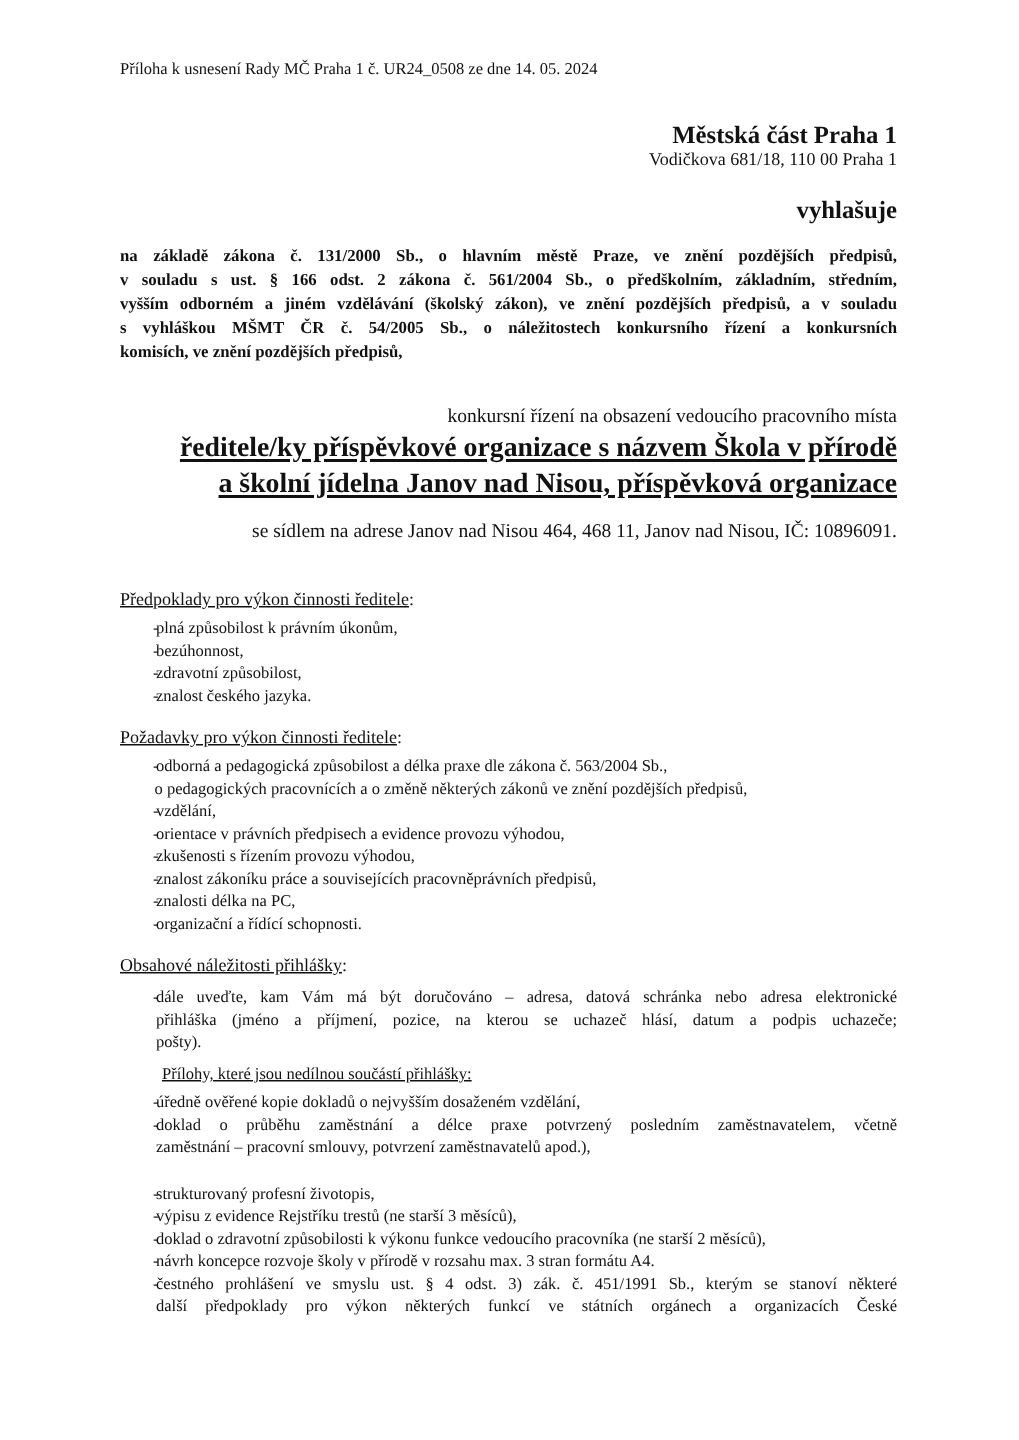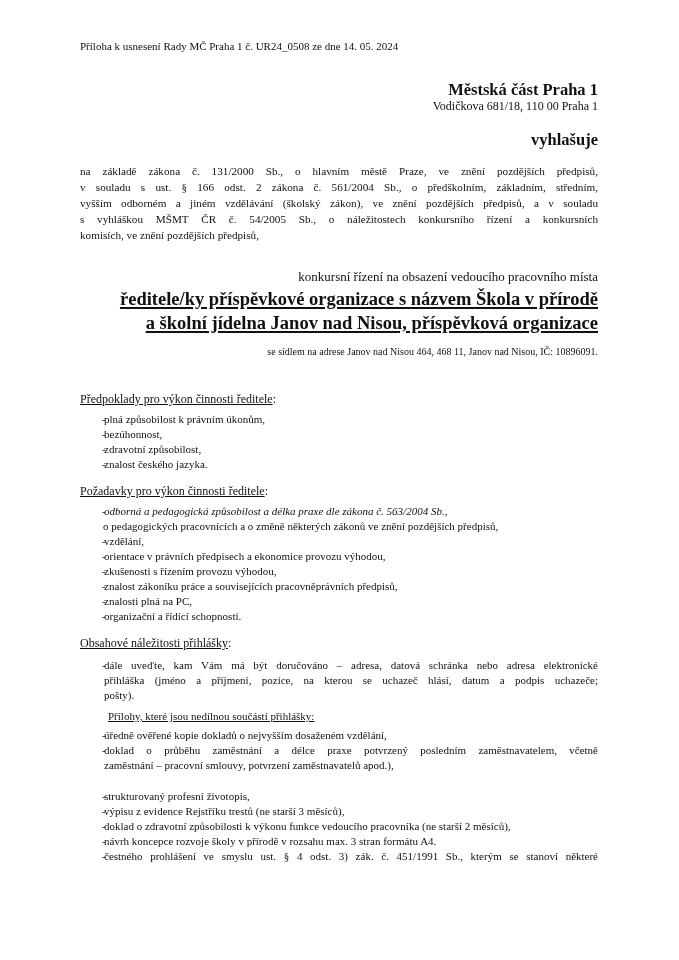--- a/index.html
+++ b/index.html
@@ -4,29 +4,29 @@
   <style>
     html, body { margin: 0; padding: 0; background: #ffffff; }
     body { width: 679px; height: 960px; position: relative; overflow: hidden;
       font-family: "Liberation Serif", "DejaVu Serif", serif; color: #111; }
     .abs { position: absolute; }
     .hdr-note { left: 80px; top: 40px; font-size: 11px; white-space: nowrap; }
     .center { left: 80px; width: 518px; text-align: right; white-space: nowrap; }
     .org-name { top: 80px; font-size: 16.5px; font-weight: bold; }
     .org-addr { top: 99px; font-size: 12px; }
     .announce { top: 130px; font-size: 16.5px; font-weight: bold; }
-    .legal { left: 80px; top: 163px; width: 518px; font-size: 11.2px; font-weight: normal;
+    .legal { left: 80px; top: 163px; width: 518px; font-size: 11.2px; font-weight: bold;
       line-height: 16px; text-align: justify; }
     .legal span { display: block; text-align: justify; text-align-last: justify; white-space: nowrap; }
     .legal span.last { text-align-last: left; }
     .comp { top: 269px; font-size: 13px; font-weight: normal; }
     .pos-title { font-size: 18.5px; font-weight: bold; text-decoration: underline; text-decoration-thickness: 1.5px; text-underline-offset: 2px; }
     .pos1 { top: 289px; }
     .pos2 { top: 313px; }
-    .seat { top: 346px; font-size: 10px; }
+    .seat { top: 346px; font-size: 13px; }
     .sec-h { left: 80px; font-size: 12px; text-decoration: underline; white-space: nowrap; }
     .sub-h { left: 108px; font-size: 11px; text-decoration: underline; white-space: nowrap; }
     .item { left: 102px; width: 496px; font-size: 11px; line-height: 15px; }
     .item .dash { position: absolute; left: 0; top: 0; }
     .item .txt { display: block; margin-left: 2px; }
     .item .txt.j span { display: block; text-align: justify; text-align-last: justify; white-space: nowrap; }
     .item .txt.j span.last { text-align-last: left; }
     .item .txt.nw { white-space: nowrap; }
   </style>
 </head>
@@ -66,43 +66,43 @@
   </div>
 <div class="abs item" style="top:457px;">
     <span class="dash">-</span>
     <span class="txt nw">znalost českého jazyka.</span>
   </div>
 
 <div class="abs sec-h" style="top:484px;"><span>Požadavky pro výkon činnosti ředitele</span><span style="text-decoration:none;display:inline-block;">:</span></div>
 <div class="abs item" style="top:504px;">
     <span class="dash">-</span>
     <span class="txt nw">
-      <span style="display:block;font-style:italic;">odborná a pedagogická způsobilost a délka praxe dle zákona č. 563/2004 Sb.,</span>
+      <span style="display:block;">odborná a pedagogická způsobilost a délka praxe dle zákona č. 563/2004 Sb.,</span>
       <span style="display:block;margin-left:-1px;">o pedagogických pracovnících a o změně některých zákonů ve znění pozdějších předpisů,</span>
     </span>
   </div>
 <div class="abs item" style="top:534px;">
     <span class="dash">-</span>
     <span class="txt nw">vzdělání,</span>
   </div>
 <div class="abs item" style="top:549px;">
     <span class="dash">-</span>
-    <span class="txt nw">orientace v právních předpisech a ekonomice provozu výhodou,</span>
+    <span class="txt nw">orientace v právních předpisech a evidence provozu výhodou,</span>
   </div>
 <div class="abs item" style="top:564px;">
     <span class="dash">-</span>
     <span class="txt nw">zkušenosti s řízením provozu výhodou,</span>
   </div>
 <div class="abs item" style="top:579px;">
     <span class="dash">-</span>
     <span class="txt nw">znalost zákoníku práce a souvisejících pracovněprávních předpisů,</span>
   </div>
 <div class="abs item" style="top:594px;">
     <span class="dash">-</span>
-    <span class="txt nw">znalosti plná na PC,</span>
+    <span class="txt nw">znalosti délka na PC,</span>
   </div>
 <div class="abs item" style="top:609px;">
     <span class="dash">-</span>
     <span class="txt nw">organizační a řídící schopnosti.</span>
   </div>
 
 <div class="abs sec-h" style="top:636px;"><span>Obsahové náležitosti přihlášky</span><span style="text-decoration:none;display:inline-block;">:</span></div>
 <div class="abs item" style="top:658px;">
     <span class="dash">-</span>
     <span class="txt j">
@@ -137,14 +137,15 @@
     <span class="txt nw">doklad o zdravotní způsobilosti k výkonu funkce vedoucího pracovníka (ne starší 2 měsíců),</span>
   </div>
 <div class="abs item" style="top:834px;">
     <span class="dash">-</span>
     <span class="txt nw">návrh koncepce rozvoje školy v přírodě v rozsahu max. 3 stran formátu A4.</span>
   </div>
 <div class="abs item" style="top:849px;">
     <span class="dash">-</span>
     <span class="txt j">
       <span>čestného prohlášení ve smyslu ust. § 4 odst. 3) zák. č. 451/1991 Sb., kterým se stanoví některé</span>
+      <span>další předpoklady pro výkon některých funkcí ve státních orgánech a organizacích České</span>
     </span>
   </div>
 
 </body></html>

